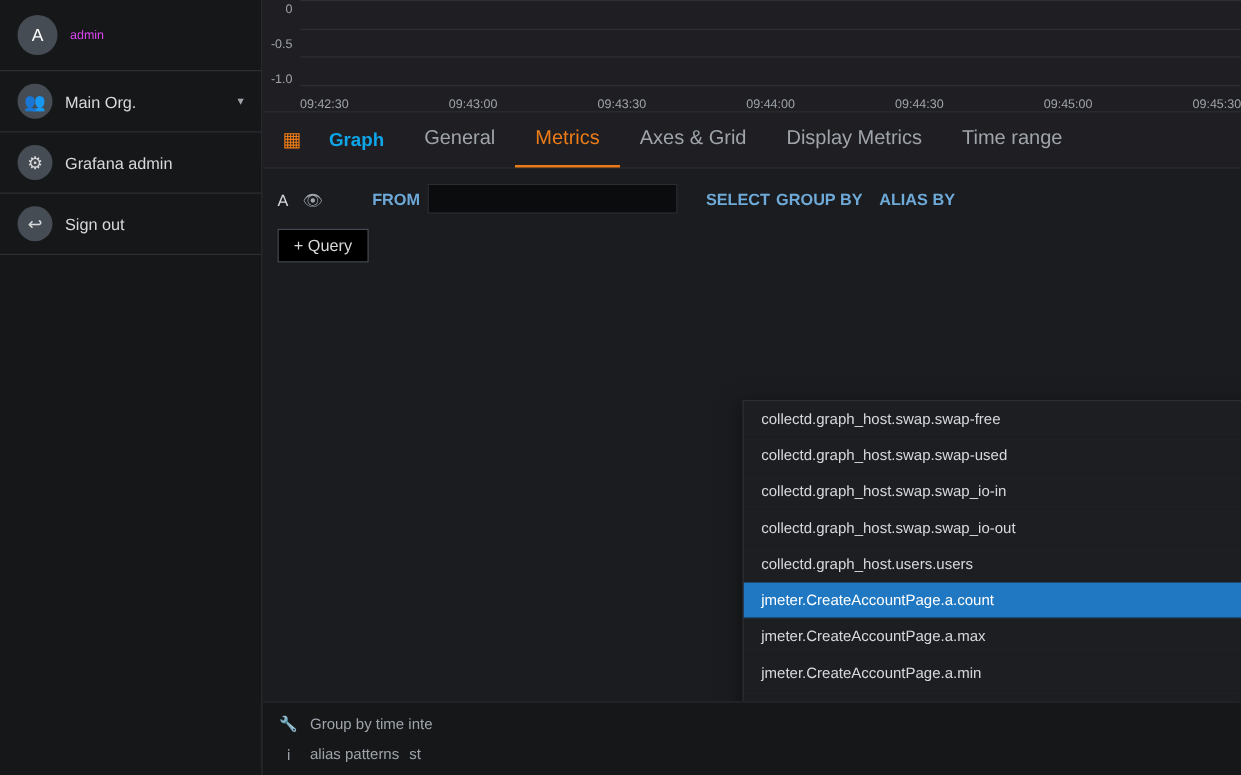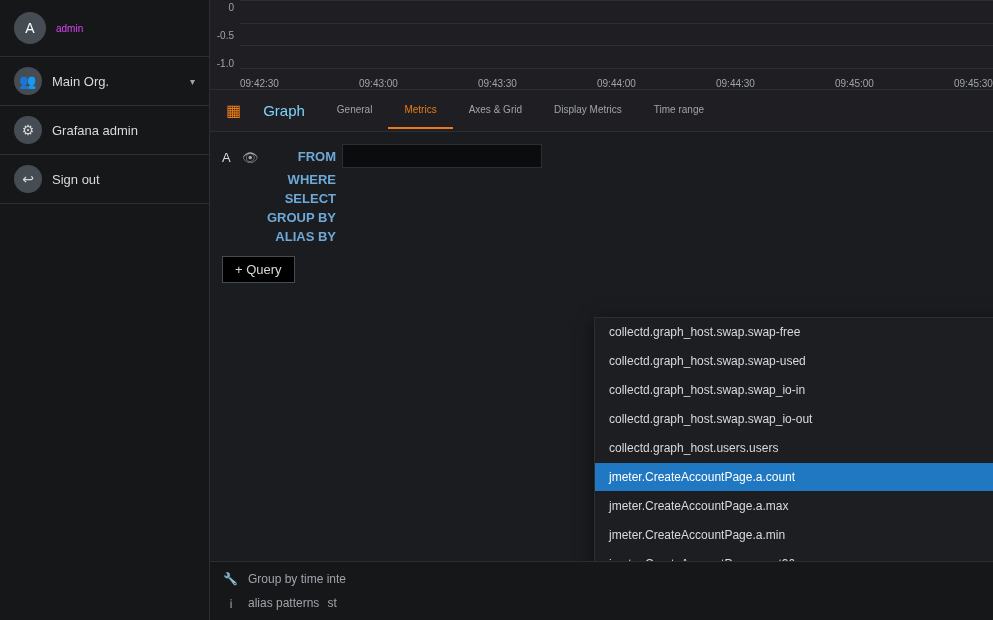--- a/index.html
+++ b/index.html
@@ -160,34 +160,34 @@
     .tab-graph-icon {
       color: #eb7b18;
       margin-right: 6px;
       font-size: 16px;
     }
 
     .tab {
       padding: 12px 16px;
       cursor: pointer;
       color: #9fa4ab;
-      font-size: 10px;
+      font-size: 16px;
       border-bottom: 2px solid transparent;
       position: relative;
     }
 
     .tab.active {
       color: #eb7b18;
       border-bottom: 2px solid #eb7b18;
     }
 
     .tab.title {
-      color: #7dd3fc;
+      color: #0ea5e9;
       font-size: 15px;
-      font-weight: 400;
+      font-weight: 700;
       border-bottom: none;
     }
 
     
     .query-area {
       background: #1a1c1f;
       flex: 1;
       overflow: hidden;
       position: relative;
       padding: 12px;
@@ -211,21 +211,21 @@
       color: #9fa4ab;
       width: 24px;
       padding-top: 6px;
       flex-shrink: 0;
       cursor: pointer;
     }
 
     .query-builder {
       flex: 1;
       display: flex;
-      flex-direction: column;
+      flex-direction: row;
       gap: 4px;
     }
 
     .query-line {
       display: flex;
       align-items: center;
       gap: 6px;
     }
 
     .query-keyword {
@@ -394,23 +394,20 @@
   <div class="query-area" style="position:relative;">
 
     
     <div class="query-row">
       <span class="query-letter">A</span>
       <span class="query-eye">👁</span>
       <div class="query-builder">
         <div class="query-line">
           <span class="query-keyword" style="color: rgb(110, 169, 215);">FROM</span>
           <input class="query-input" value="" style="width: 200px;">
-        </div>
-        <div class="query-line">
-          <span class="query-keyword" style="color: rgb(110, 169, 215);">WHERE</span>
         </div>
         <div class="query-line">
           <span class="query-keyword" style="color: rgb(110, 169, 215);">SELECT</span>
         </div>
         <div class="query-line">
           <span class="query-keyword" style="color: rgb(110, 169, 215);">GROUP BY</span>
         </div>
         <div class="query-line">
           <span class="query-keyword" style="color: rgb(110, 169, 215);">ALIAS BY</span>
         </div>

